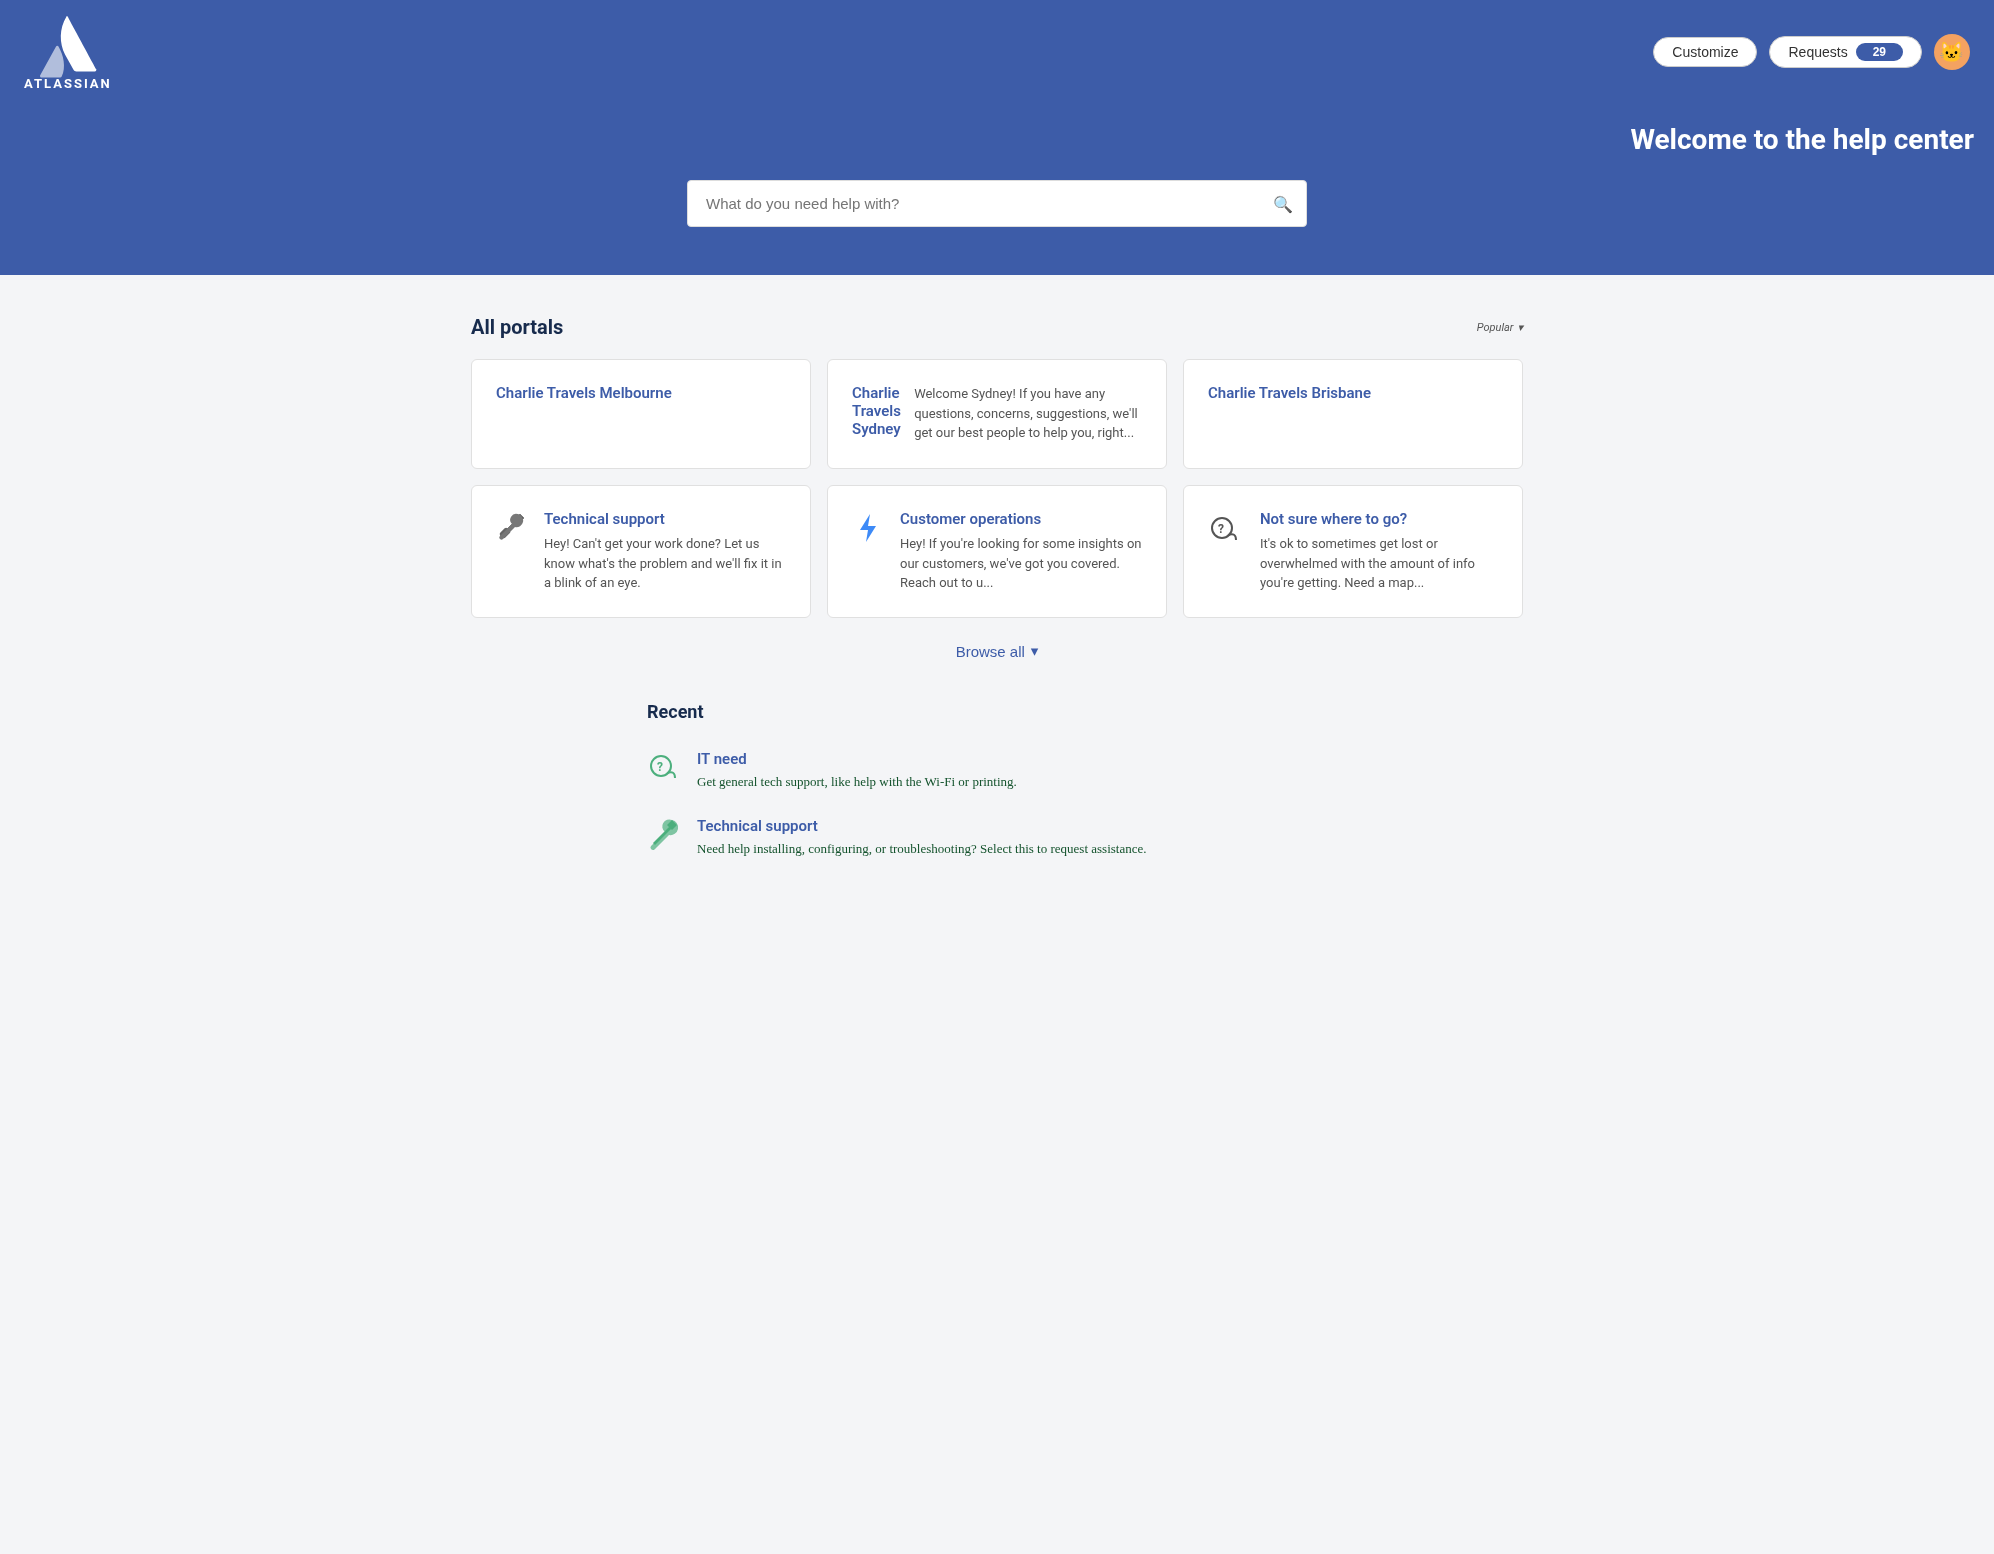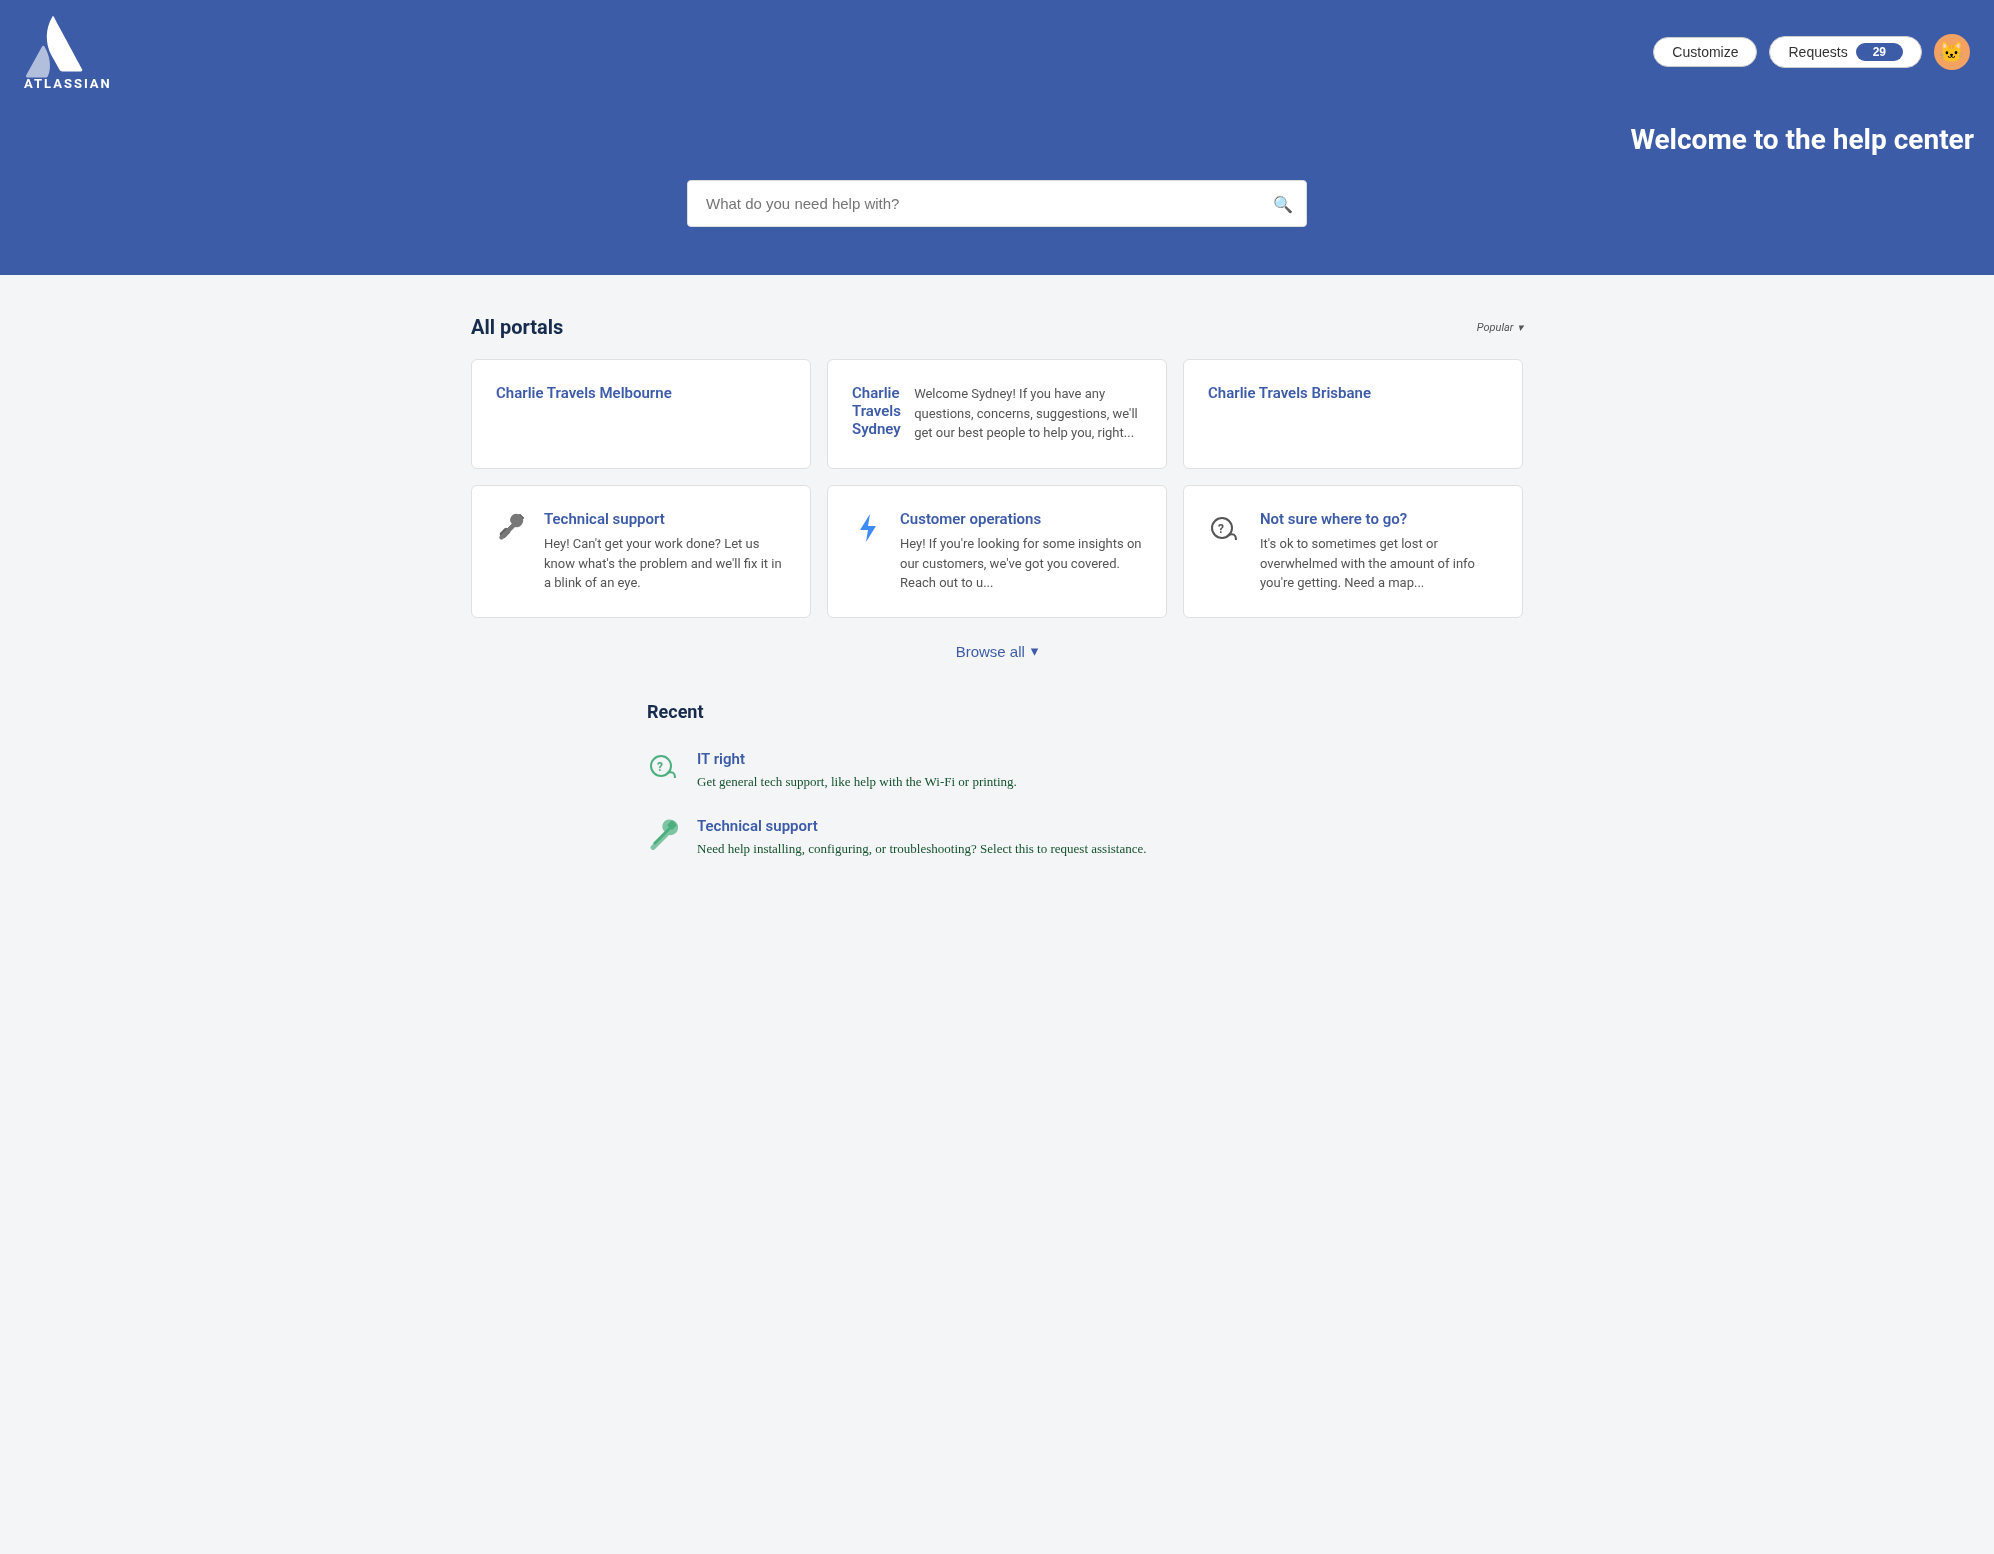--- a/index.html
+++ b/index.html
@@ -12,21 +12,21 @@
     }
     .top-nav {
       display: flex;
       align-items: center;
       justify-content: space-between;
       padding: 12px 24px;
     }
     .logo-area {
       display: flex;
       flex-direction: column;
-      align-items: flex-start;
+      align-items: center;
     }
     .logo-text {
       color: white;
       font-size: 13px;
       font-weight: 700;
       letter-spacing: 2px;
       margin-top: -4px;
     }
     .nav-actions {
       display: flex;
@@ -346,21 +346,21 @@
 
     <div class="recent-item">
       <div class="recent-item-icon">
         <svg width="36" height="36" viewBox="0 0 36 36" fill="none">
           <circle cx="14" cy="16" r="10" stroke="#4caf7d" stroke-width="2" fill="none"></circle>
           <path d="M20 23 Q28 20 28 28" stroke="#4caf7d" stroke-width="2" fill="none"></path>
           <text x="10" y="21" font-size="12" fill="#4caf7d" font-weight="bold">?</text>
         </svg>
       </div>
       <div>
-        <div class="recent-item-name">IT right</div>
+        <div class="recent-item-name">IT need</div>
         <div class="recent-item-desc">Get general tech support, like help with the Wi-Fi or printing.</div>
       </div>
     </div>
 
     <div class="recent-item">
       <div class="recent-item-icon">
         <svg width="36" height="36" viewBox="0 0 36 36" fill="none">
           <path d="M30 8l-5 5-5-5 5-5 5 5zM8 28l16-16-2-2L6 26l2 2z" fill="#4caf7d"></path>
           <path d="M25 3a7 7 0 0 0-7 12L4 29a2.5 2.5 0 0 0 3.5 3.5L22 18A7 7 0 0 0 25 3z" fill="#4caf7d" opacity="0.7"></path>
         </svg>

